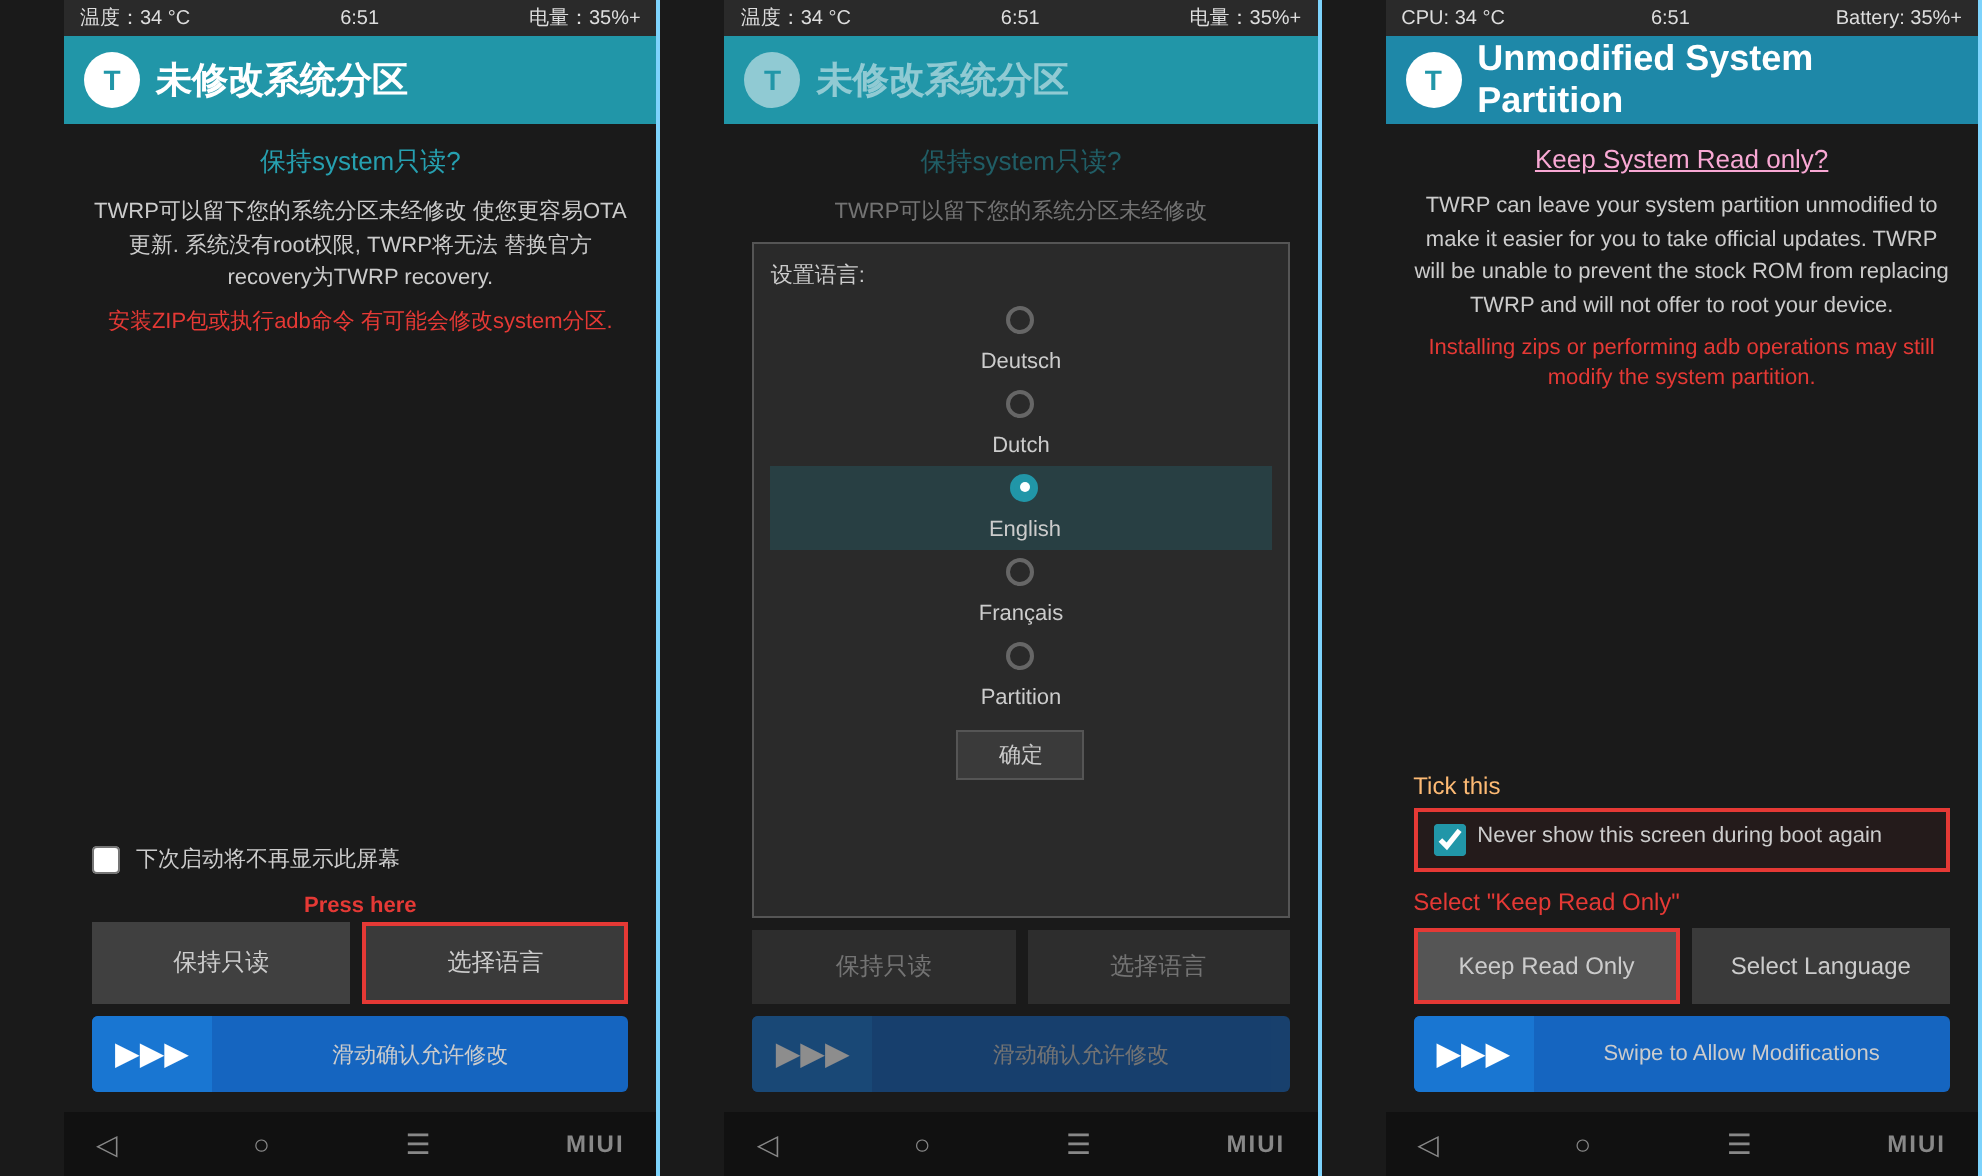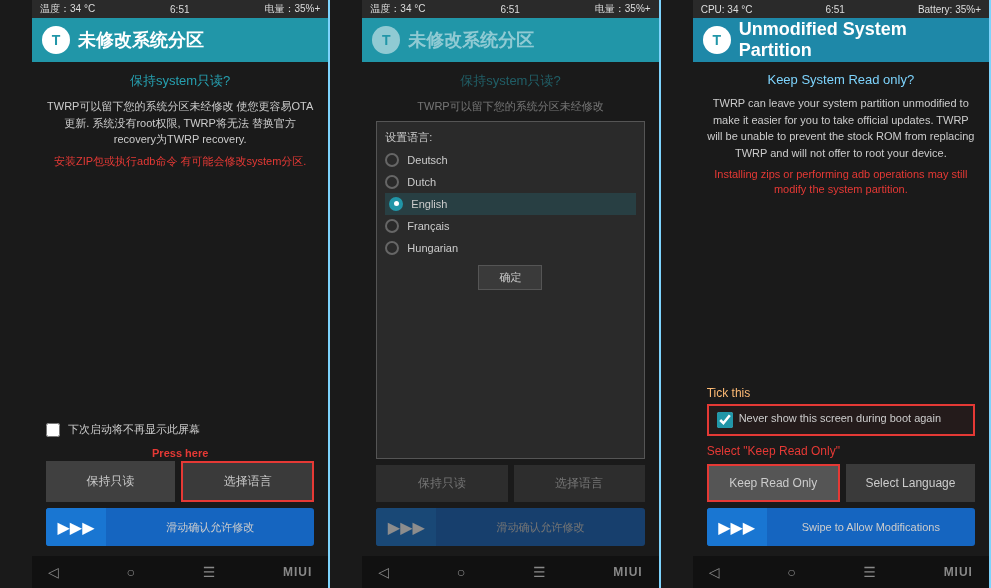--- a/index.html
+++ b/index.html
@@ -151,20 +151,21 @@
       list-style: none;
     }
 
     .lang-item {
       display: flex;
       align-items: center;
       gap: 8px;
       padding: 4px 0;
       font-size: 11px;
       color: #ccc;
+      flex-direction: column;
     }
 
     .lang-item.selected {
       background: rgba(33, 150, 168, 0.2);
       padding-left: 4px;
     }
 
     .radio-circle {
       width: 14px;
       height: 14px;
@@ -345,21 +346,22 @@
 
     .miui-logo {
       font-size: 12px;
       color: #888;
       font-weight: bold;
       letter-spacing: 1px;
     }
 
     
     .screen-3 .section-title {
-      color: #7dd3fc;
+      color: #f9a8d4;
+      text-decoration: underline;
     }
 
     .screen-3 .main-text {
       text-align: center;
     }
 
     .screen-3 .warning-text {
       color: #e53935;
     }
 
@@ -451,21 +453,21 @@
           <li class="lang-item selected">
             <div class="radio-circle"></div>
             <span>English</span>
           </li>
           <li class="lang-item">
             <div class="radio-circle"></div>
             <span>Français</span>
           </li>
           <li class="lang-item">
             <div class="radio-circle"></div>
-            <span>Hungarian</span>
+            <span>Partition</span>
           </li>
         </ul>
         <button class="lang-confirm-btn">确定</button>
       </div>
       <div class="buttons-row">
         <button class="btn btn-dark">保持只读</button>
         <button class="btn btn-dark">选择语言</button>
       </div>
       <div class="swipe-bar">
         <div class="swipe-arrows">▶▶▶</div>

